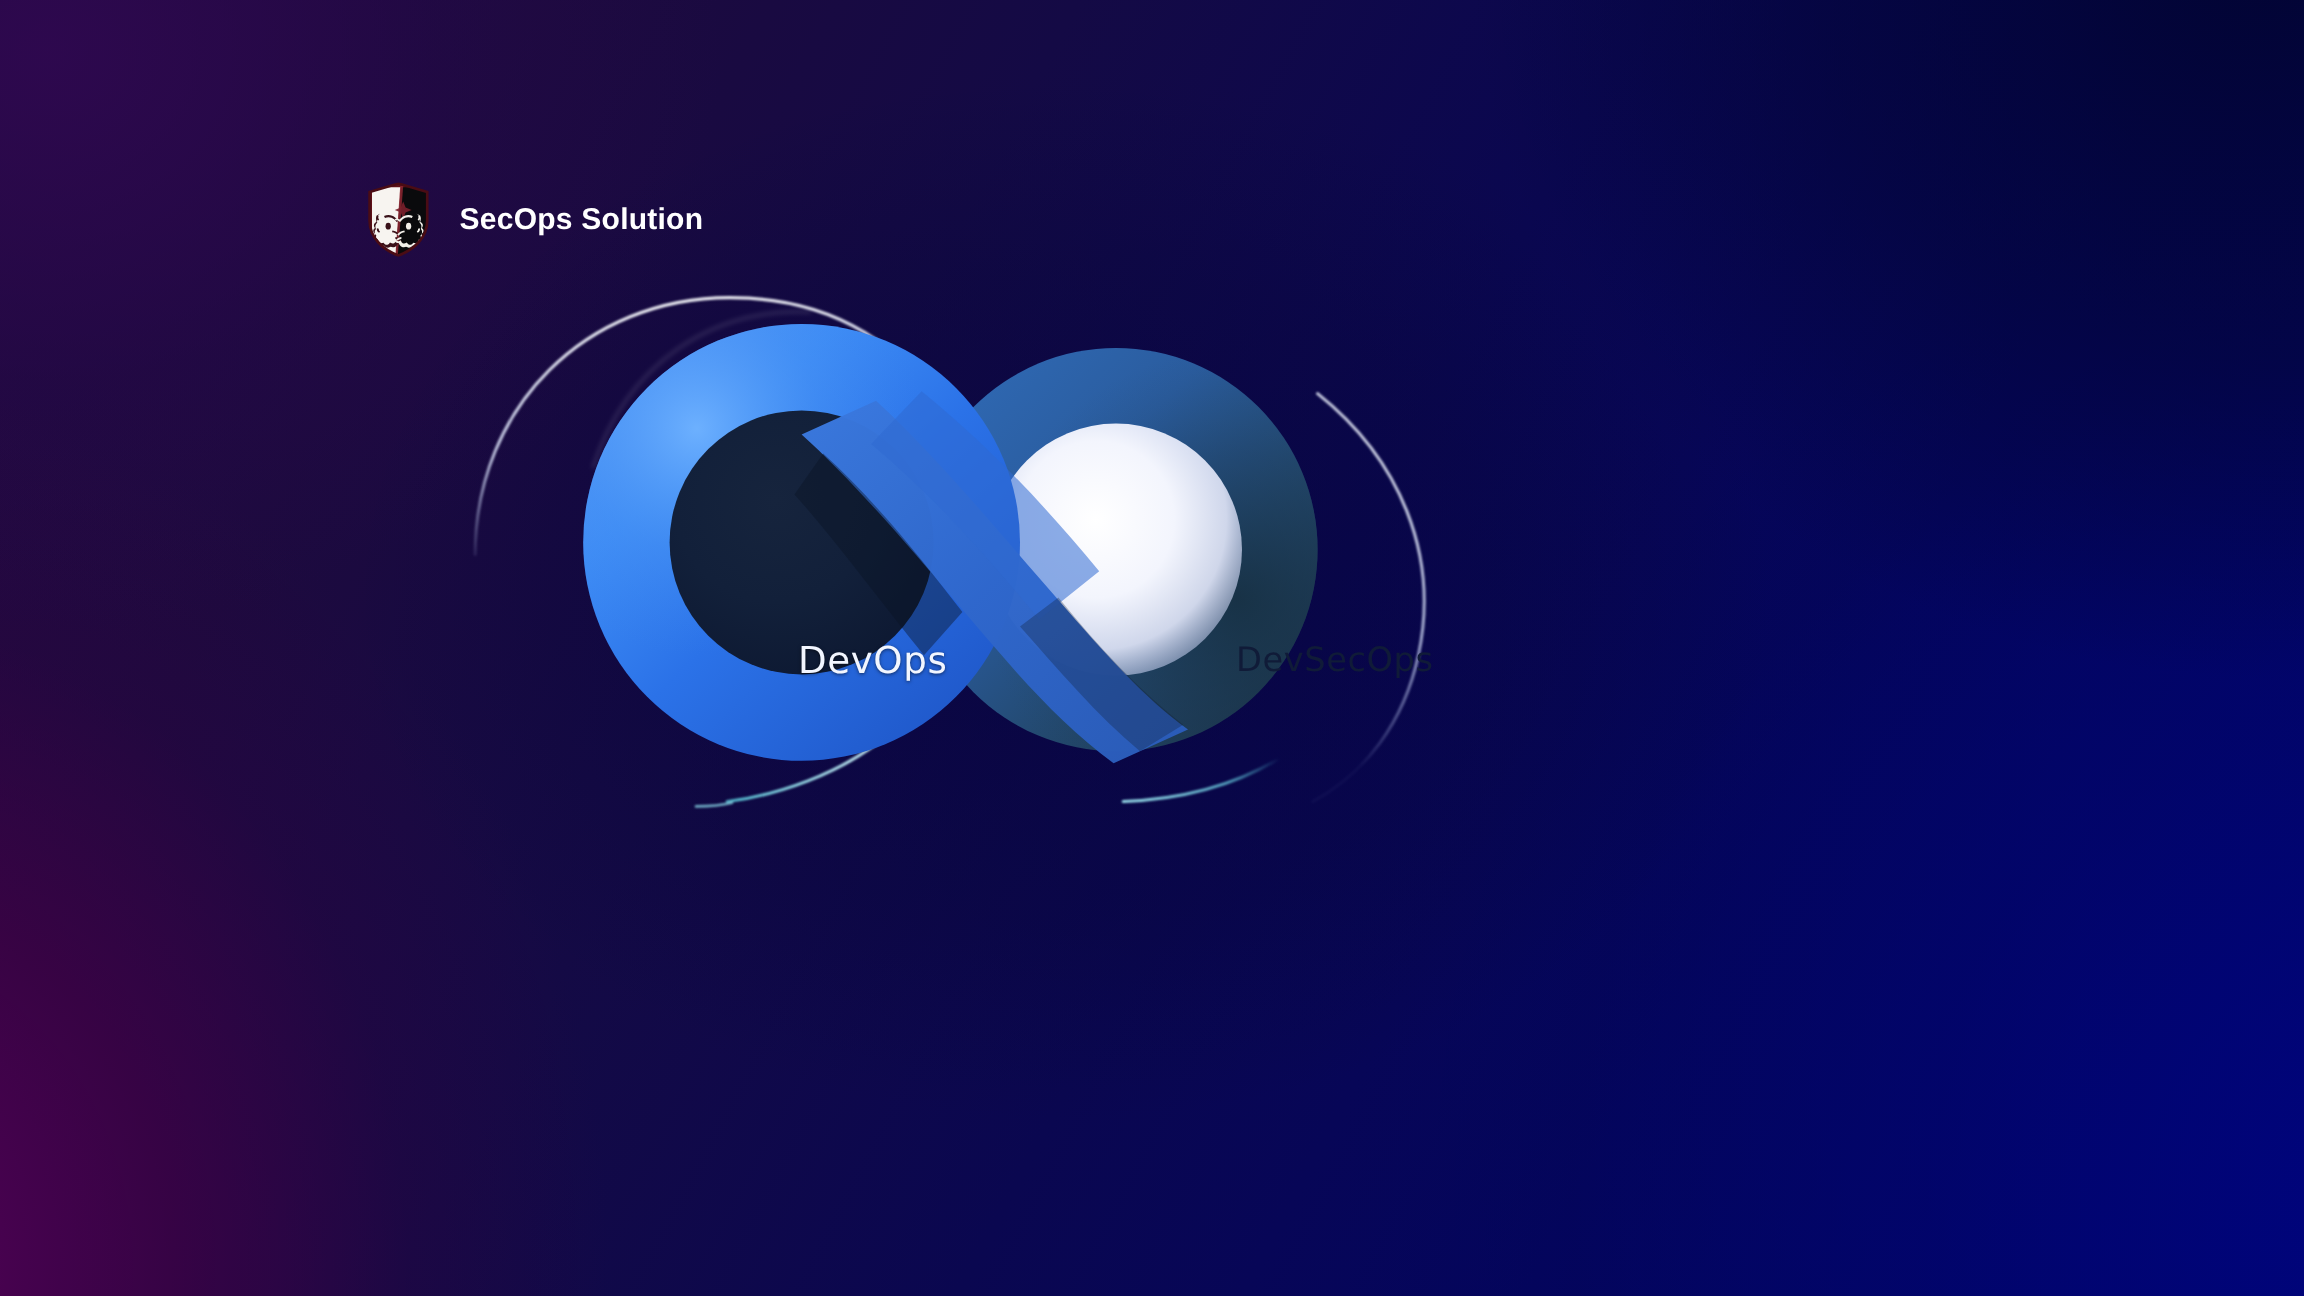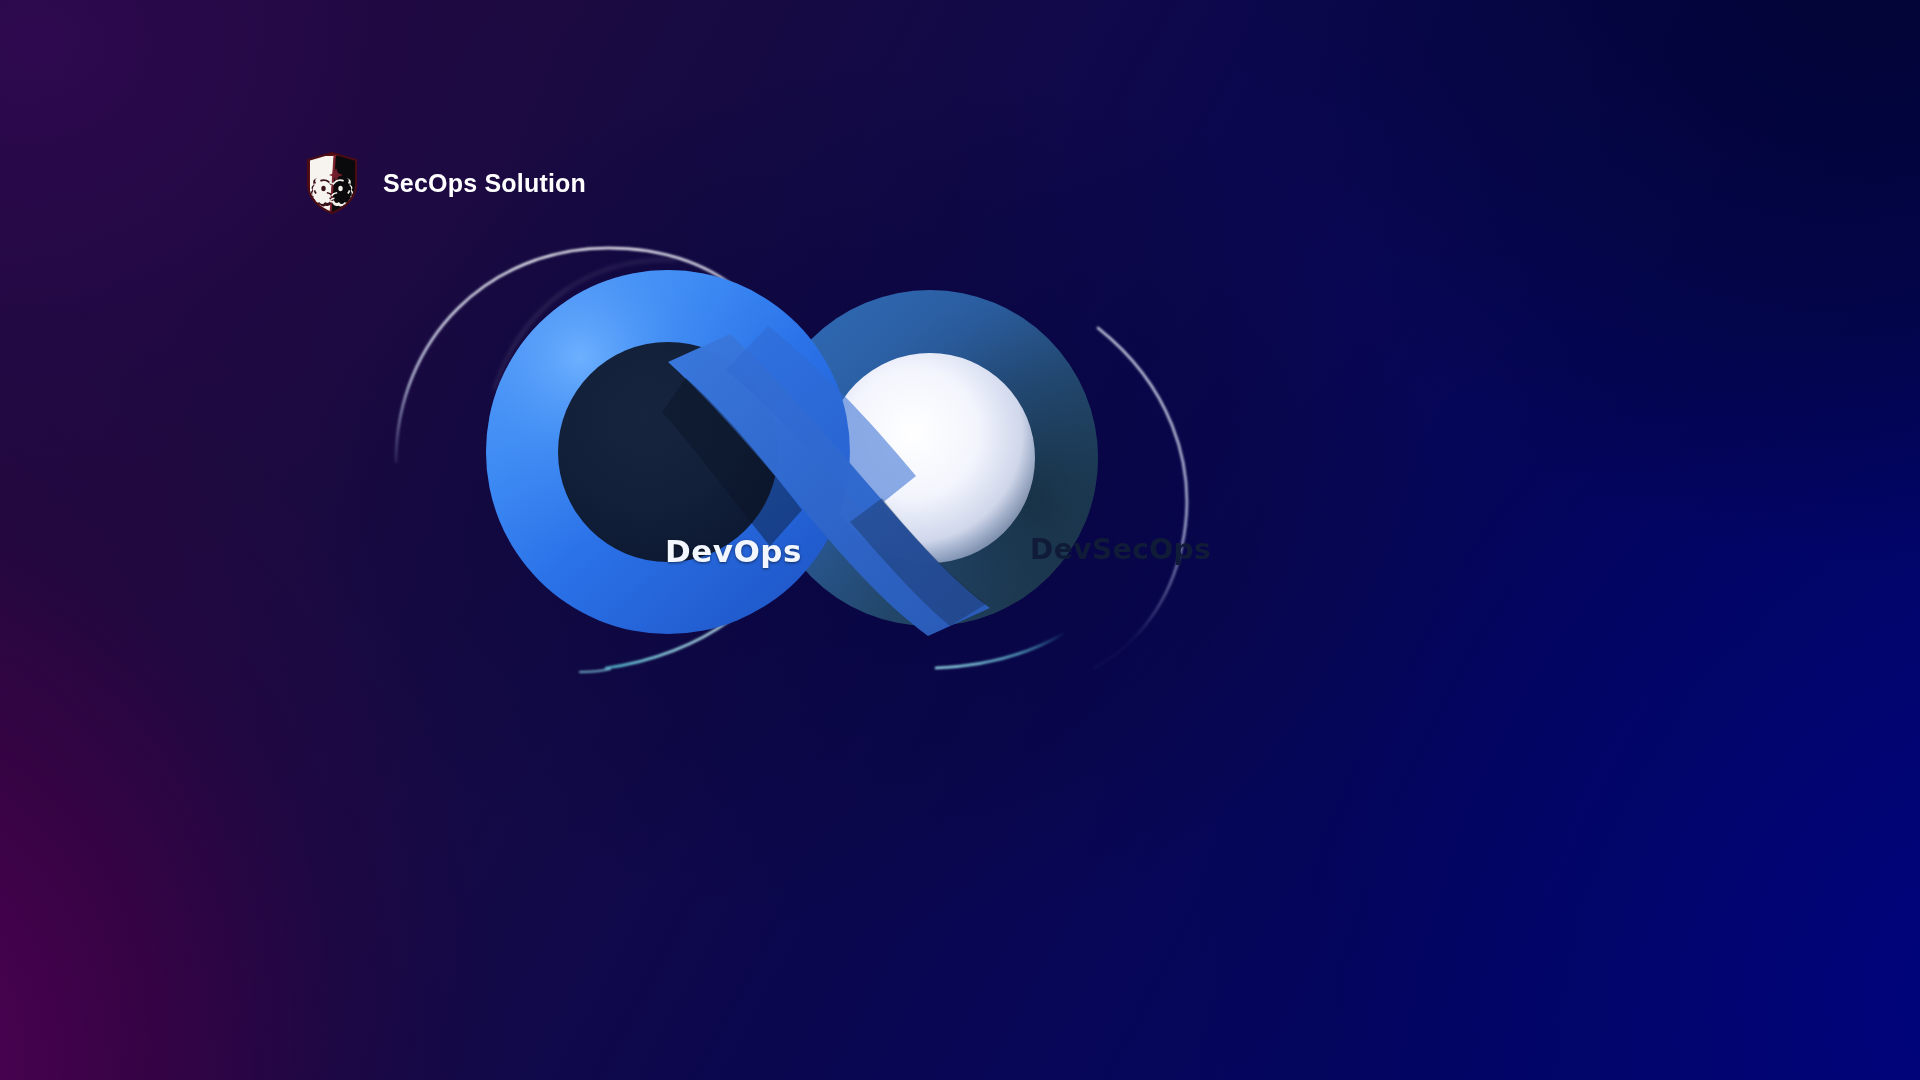--- a/index.html
+++ b/index.html
@@ -85,21 +85,21 @@
     left:430px; top:230px;
     width:760px; height:450px;
     z-index:20;
   }
   .infinity-figure svg { display:block; width:100%; height:100%; overflow:visible; }
 
   
   .loop-label {
     position:absolute;
     z-index:35;
-    font-weight:bold;
+    font-weight:normal;
     white-space:nowrap;
     letter-spacing:0.5px;
     font-family:"DejaVu Sans", sans-serif;
   }
   .label-devops {
     left:665px; top:533px;
     font-size:31px;
     color:#f2f6ff;
     text-shadow:0 1px 3px rgba(0,0,0,0.55);
   }

